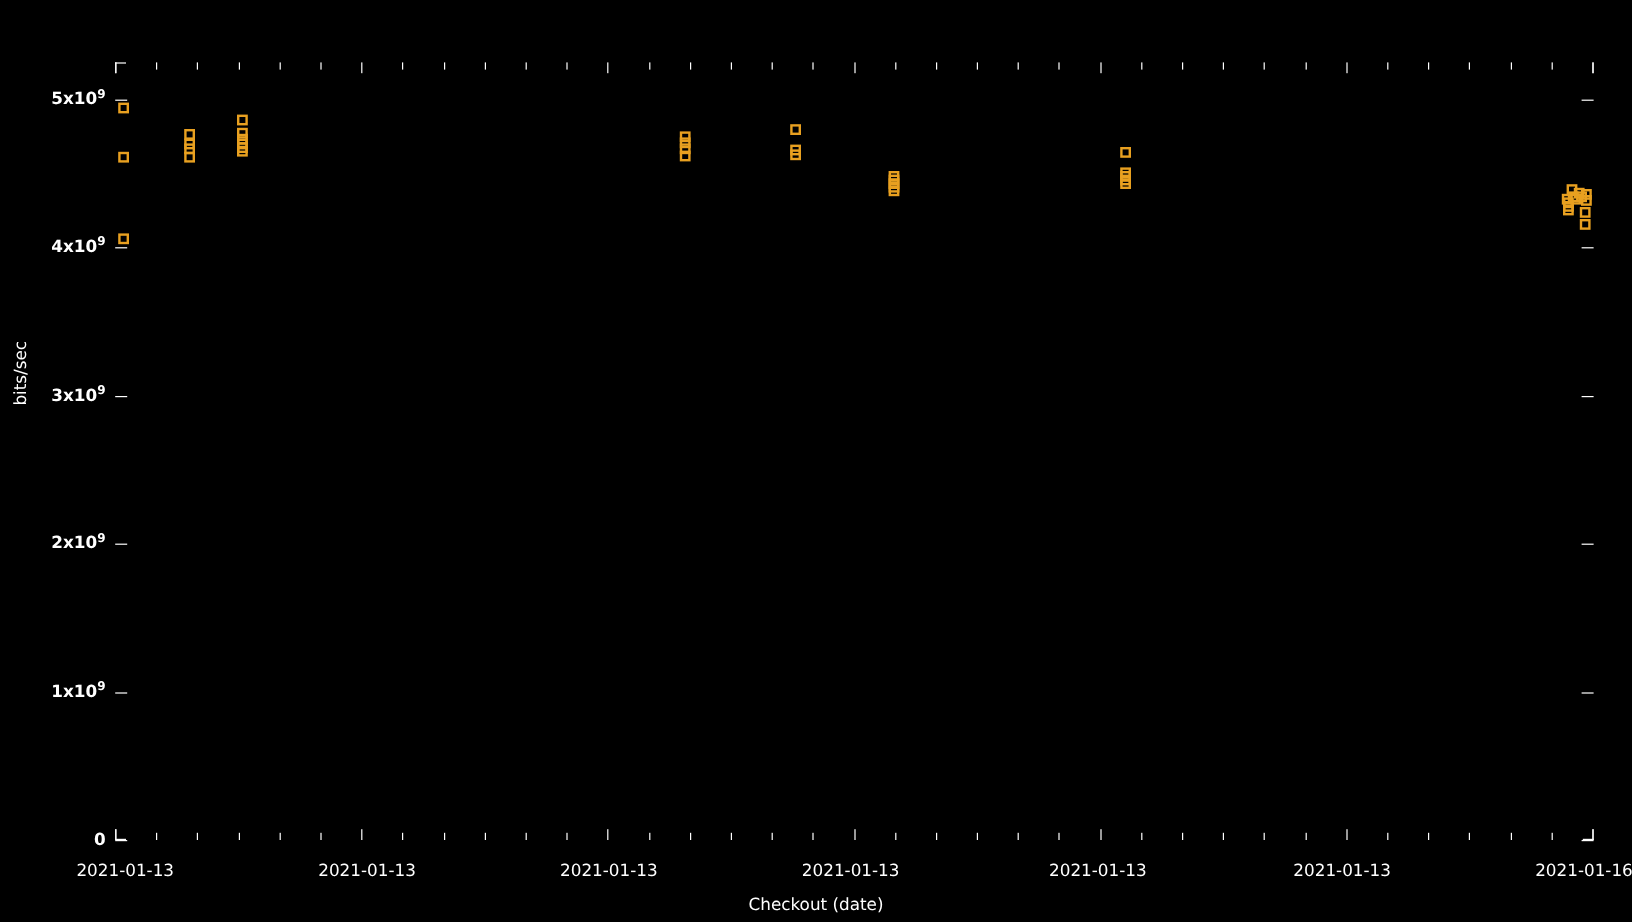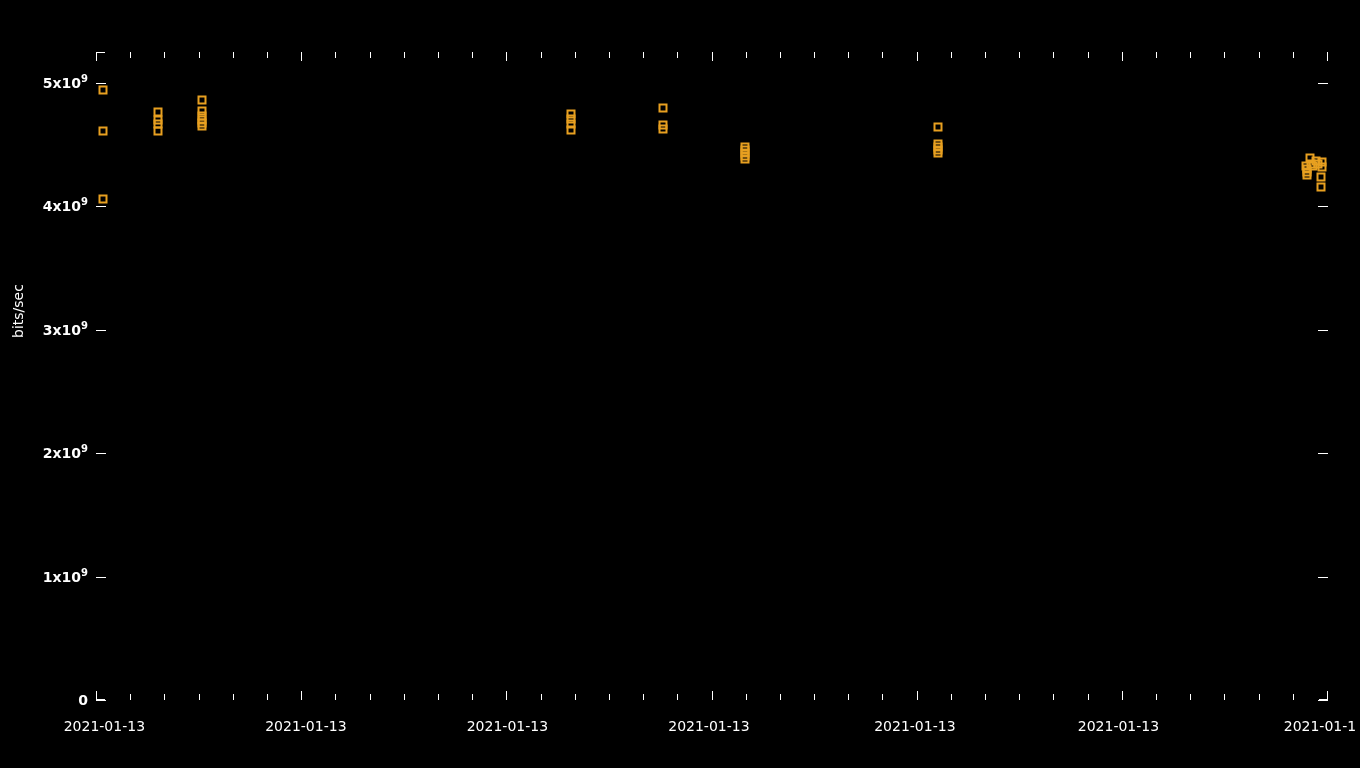--- a/index.html
+++ b/index.html
@@ -269,19 +269,20 @@
       <div class="marker" style="left: 1225px; top: 135.154px; border-color: rgb(232, 160, 32);"></div>
     </div>
 
   <div id="xlabels">
       <div class="xlabel-text" style="left: 104.371px;">2021-01-13</div>
       <div class="xlabel-text" style="left: 305.885px;">2021-01-13</div>
       <div class="xlabel-text" style="left: 507.4px;">2021-01-13</div>
       <div class="xlabel-text" style="left: 708.915px;">2021-01-13</div>
       <div class="xlabel-text" style="left: 914.861px;">2021-01-13</div>
       <div class="xlabel-text" style="left: 1118.47px;">2021-01-13</div>
-      <div class="xlabel-text" style="left: 1319.98px;">2021-01-1</div>
+      <div class="xlabel-text" style="left: 1319.98px;">2021-01-16</div>
     </div>
 
+  <div class="axis-caption-x">Checkout (date)</div>
 
   <div class="axis-caption-y">bits/sec</div>
 
 </div>
 
 </body></html>

